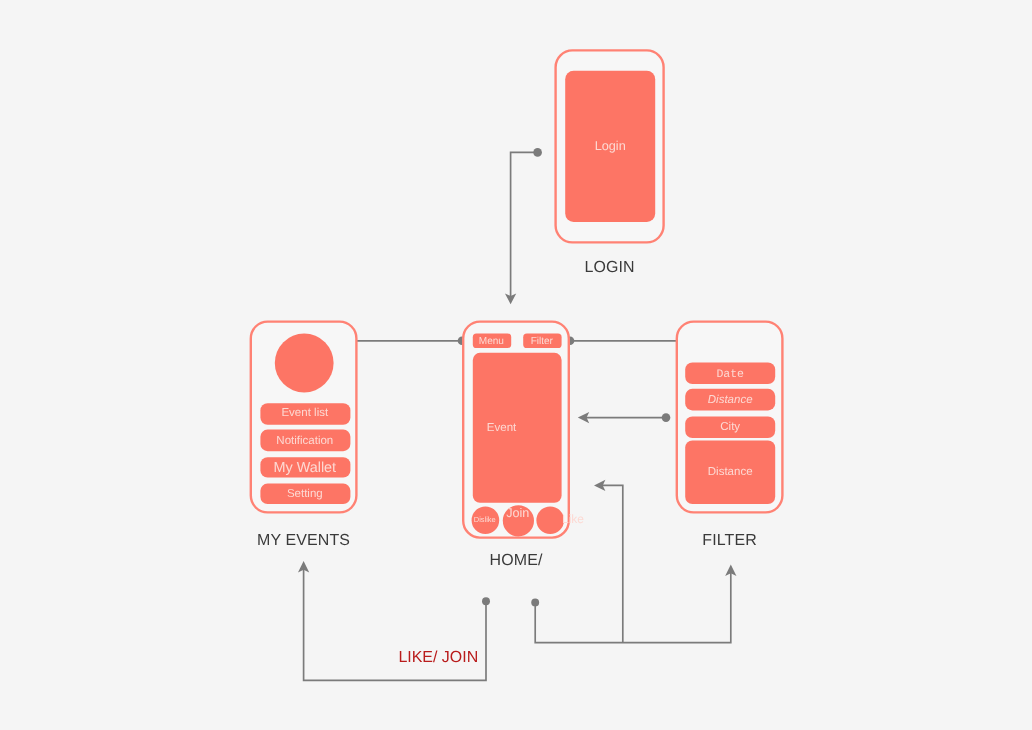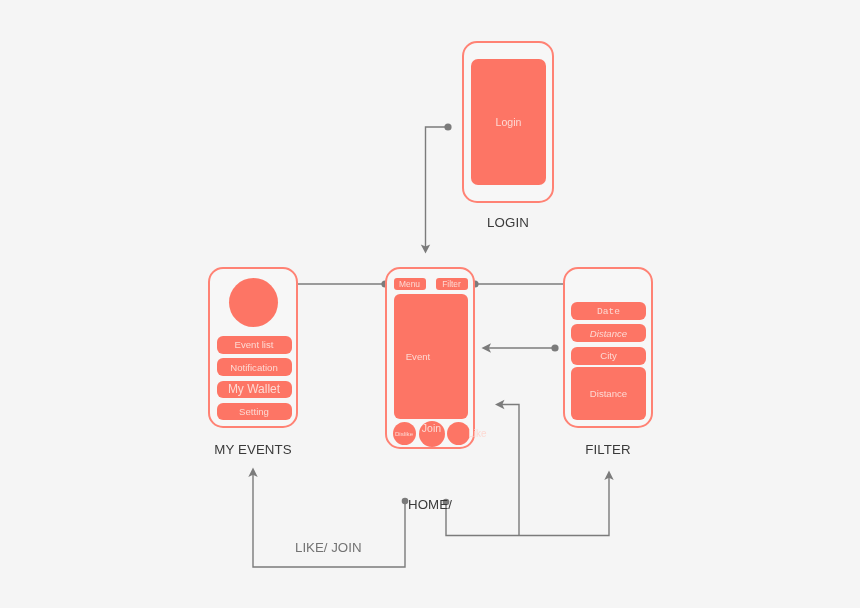--- a/index.html
+++ b/index.html
@@ -13,21 +13,21 @@
          border-radius:15px;box-sizing:border-box;}
 
   .fill{position:absolute;background:#fd7565;box-sizing:border-box;}
   .lbl{position:absolute;color:#fdd9d3;white-space:nowrap;
        display:flex;align-items:center;justify-content:center;}
 
   svg.lines{position:absolute;left:0;top:0;width:860px;height:608px;overflow:visible;}
 
   .caption{position:absolute;color:#3a3a3a;font-size:13.3px;text-align:center;
            white-space:nowrap;letter-spacing:0.1px;}
-  .flowlabel{position:absolute;color:#737373;font-size:13.3px;white-space:nowrap;}
+  .flowlabel{position:absolute;color:#b91c1c;font-size:13.3px;white-space:nowrap;margin-left:37px;}
 </style>
 </head>
 <body>
 
 <div class="stage">
 
   <svg class="lines" viewBox="0 0 860 608" xmlns="http://www.w3.org/2000/svg">
     <g fill="none" stroke="#7b7b7b" stroke-width="1.4">
 
       <path d="M448,127 H425.5 V247"></path>
@@ -101,21 +101,21 @@
   <div class="lbl" style="left:392.5px;top:422px;width:23px;height:23px;font-size:6.2px;">Dislike</div>
 
   <div style="position:absolute;left:418.5px;top:420.5px;width:26px;height:26px;
               border-radius:50%;background:#fd7565;"></div>
   <div class="lbl" style="left:418.5px;top:420.5px;width:26px;height:14px;font-size:10.5px;">Join</div>
 
   <div style="position:absolute;left:446.5px;top:422px;width:23px;height:23px;
               border-radius:50%;background:#fd7565;"></div>
   <div class="lbl" style="left:466px;top:422px;width:23px;height:23px;font-size:10px;">Like</div>
 
-  <div class="caption" style="left:380px;top:459px;width:100px;margin-top:38px;">HOME/</div>
+  <div class="caption" style="left:380px;top:459px;width:100px;">HOME/</div>
 
   <div class="phone" style="left:563px;top:267px;width:90px;height:161px;"></div>
 
   <div class="fill" style="left:571px;top:302px;width:75px;height:18px;border-radius:6px;"></div>
   <div class="lbl" style="left:571px;top:302px;width:75px;height:18px;font-size:9.6px;font-family:Liberation Mono, monospace;">Date</div>
 
   <div class="fill" style="left:571px;top:324px;width:75px;height:18px;border-radius:6px;"></div>
   <div class="lbl" style="left:571px;top:324px;width:75px;height:18px;font-size:9.6px;font-style:italic;">Distance</div>
 
   <div class="fill" style="left:571px;top:346.5px;width:75px;height:18px;border-radius:6px;"></div>

